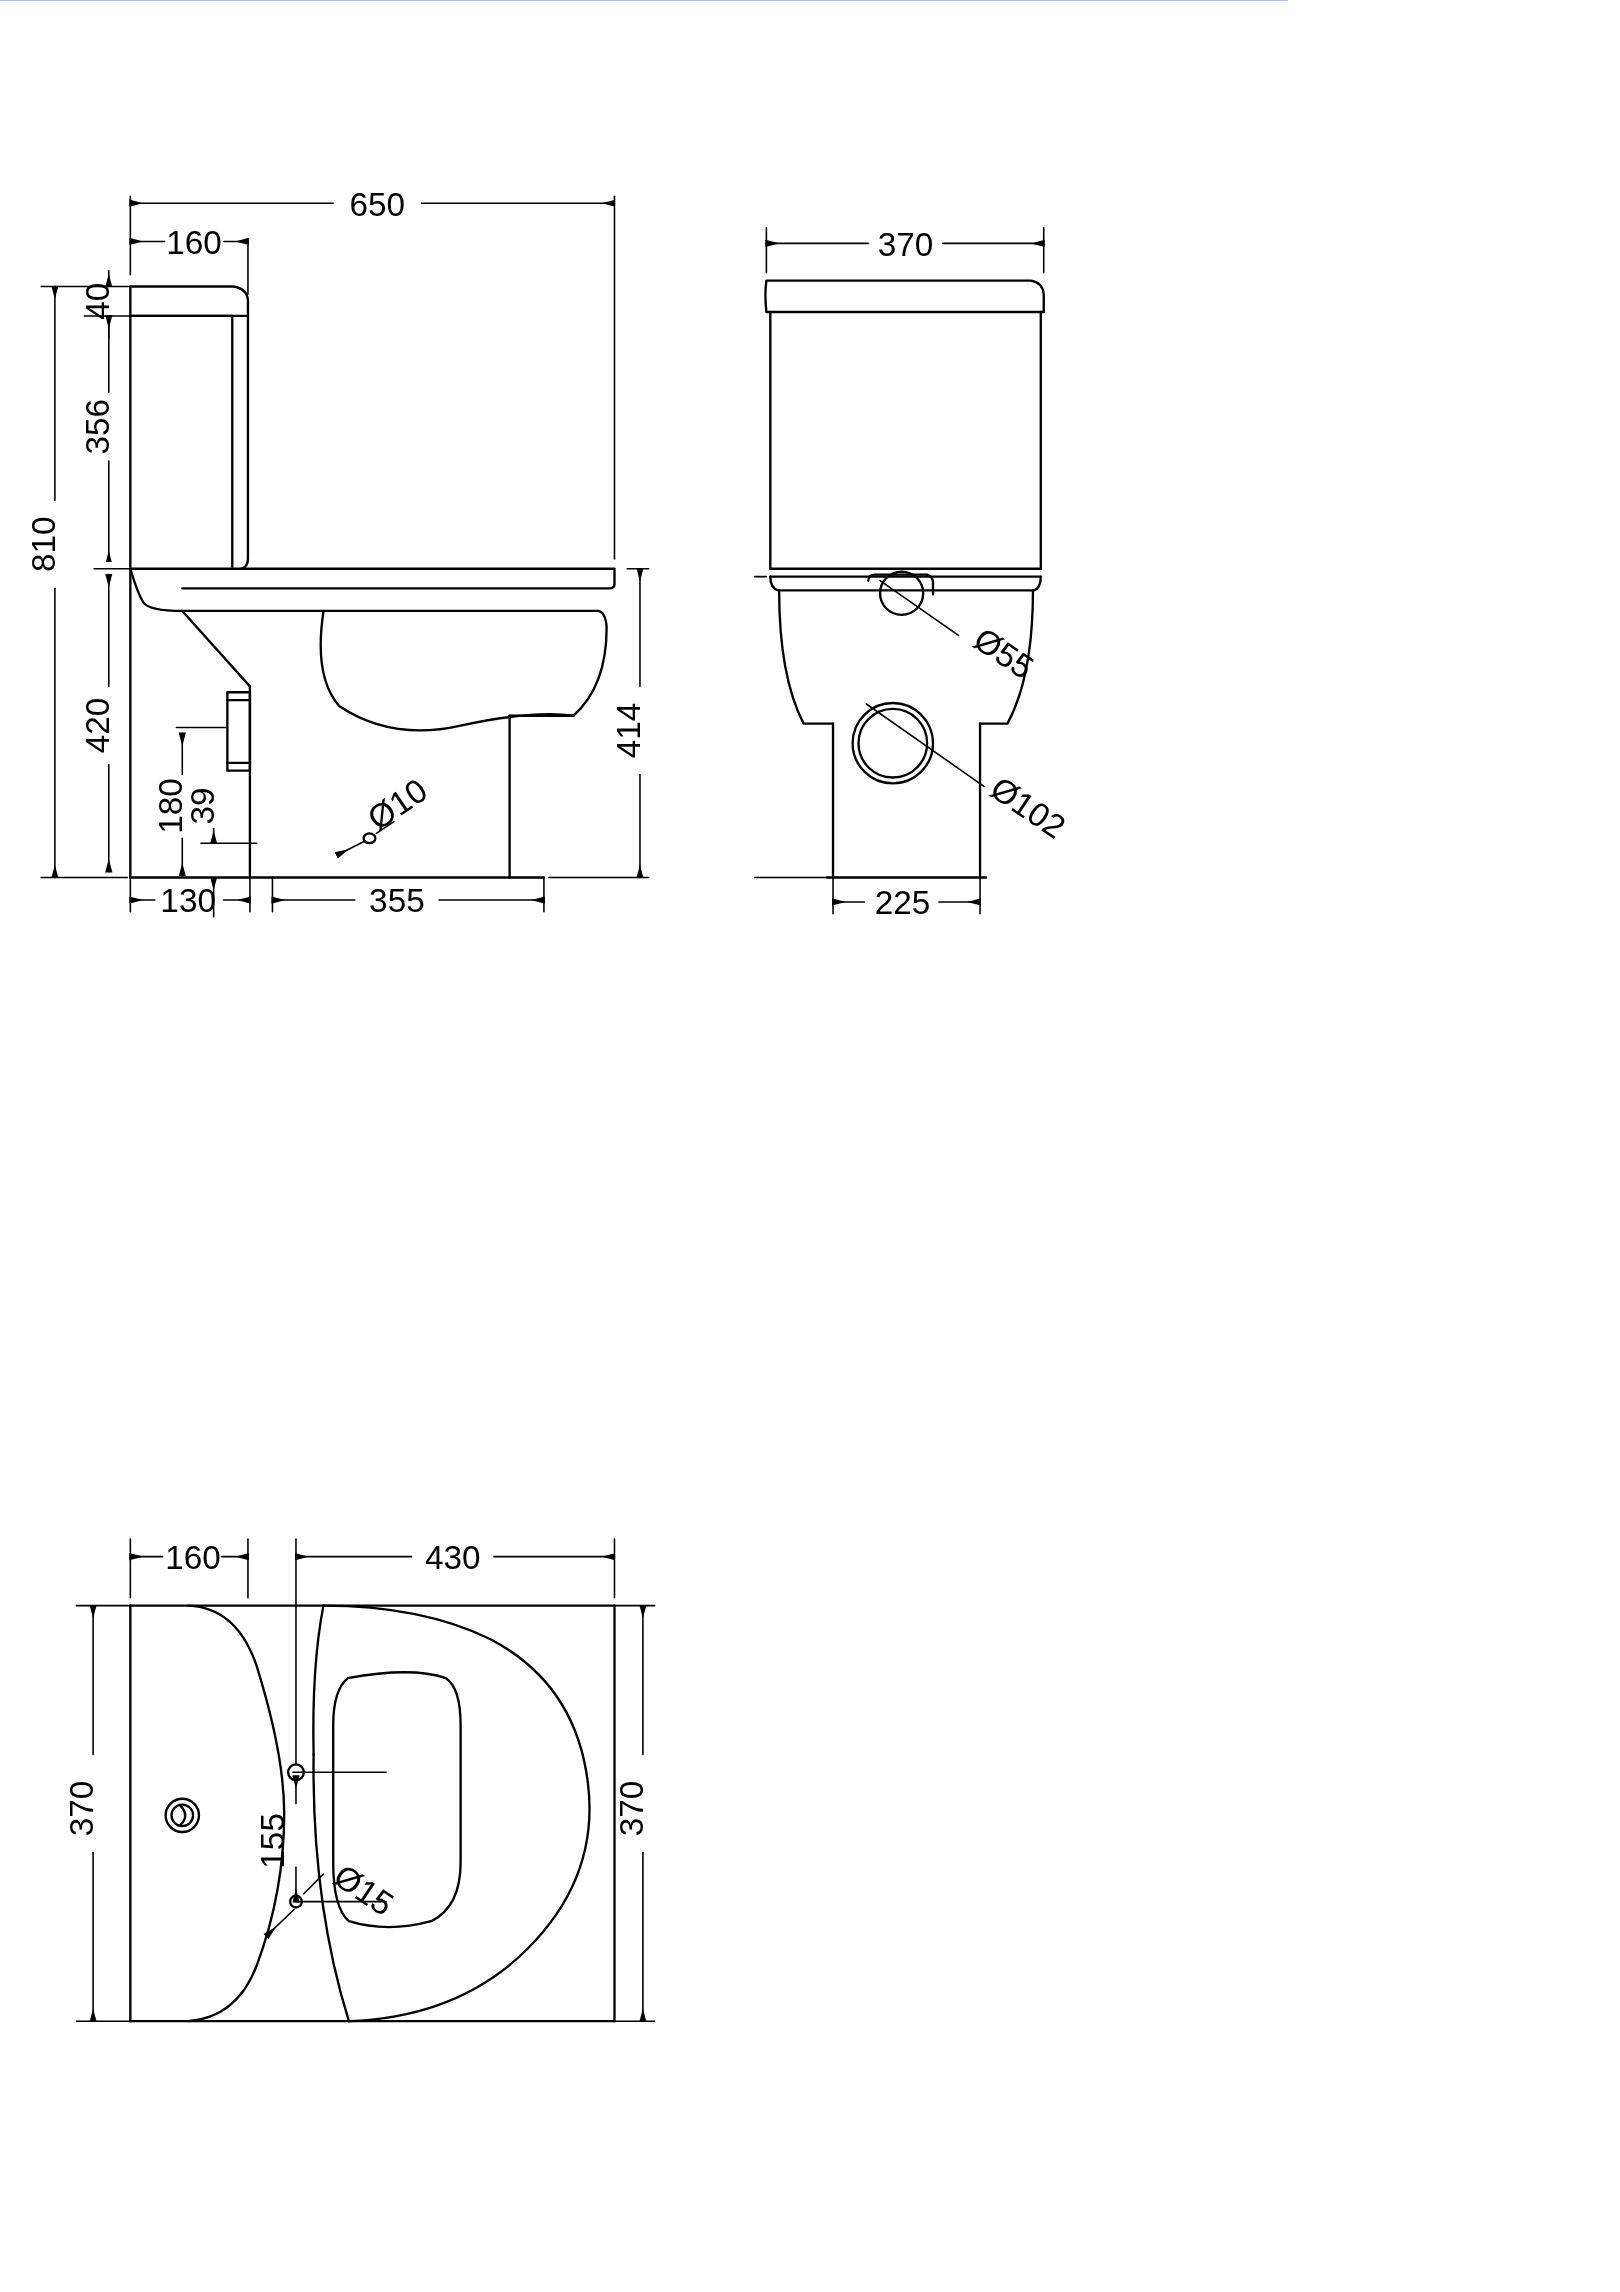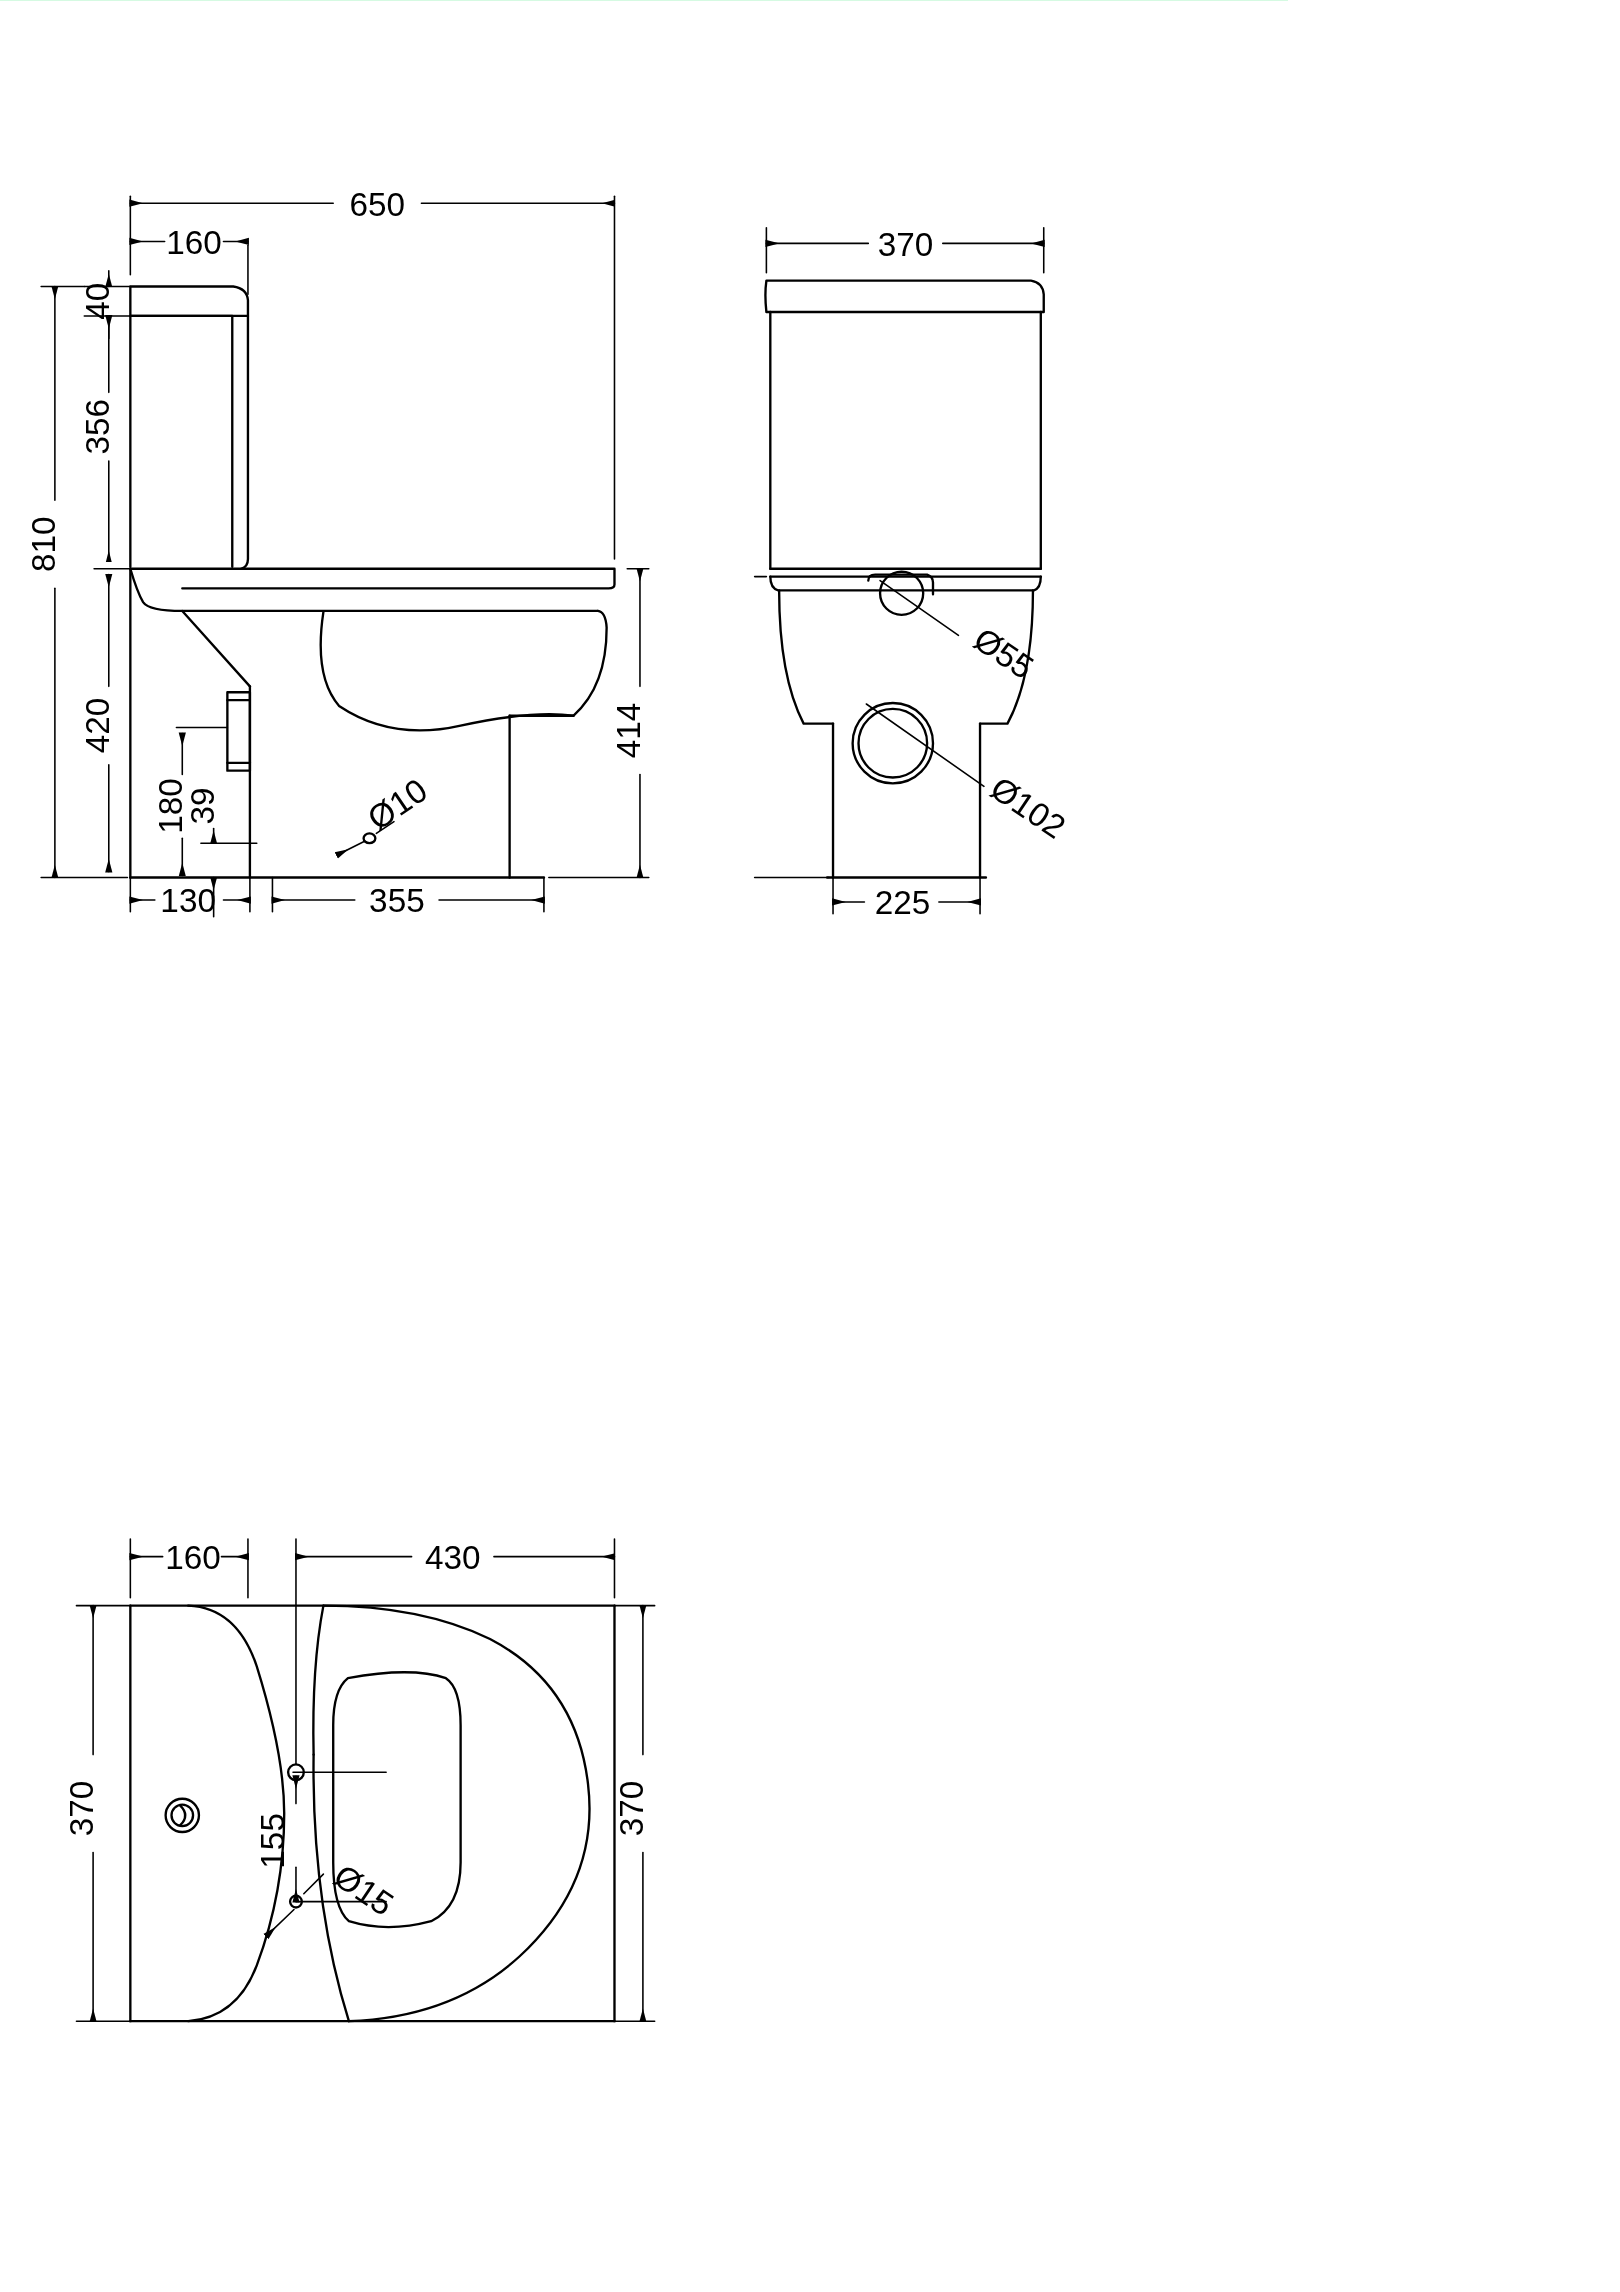--- a/index.html
+++ b/index.html
@@ -1,21 +1,21 @@
 <!DOCTYPE html>
 <html><head>
 <meta charset="utf-8">
 <style>
   html,body{margin:0;padding:0;background:#ffffff;}
   body{
     width:1620px;height:2293px;
     font-family:"Liberation Sans", sans-serif;
     overflow:hidden;
   }
-  #sheet{position:relative;width:1288px;height:2293px;background:#86efac;}
+  #sheet{position:relative;width:1288px;height:2293px;background:#1d4ed8;}
   svg{display:block;}
   .dimtext{
     font-family:"Liberation Sans", sans-serif;
     font-size:34px;
     fill:#000;
     letter-spacing:0px;
   }
 </style>
 </head>
 <body>

